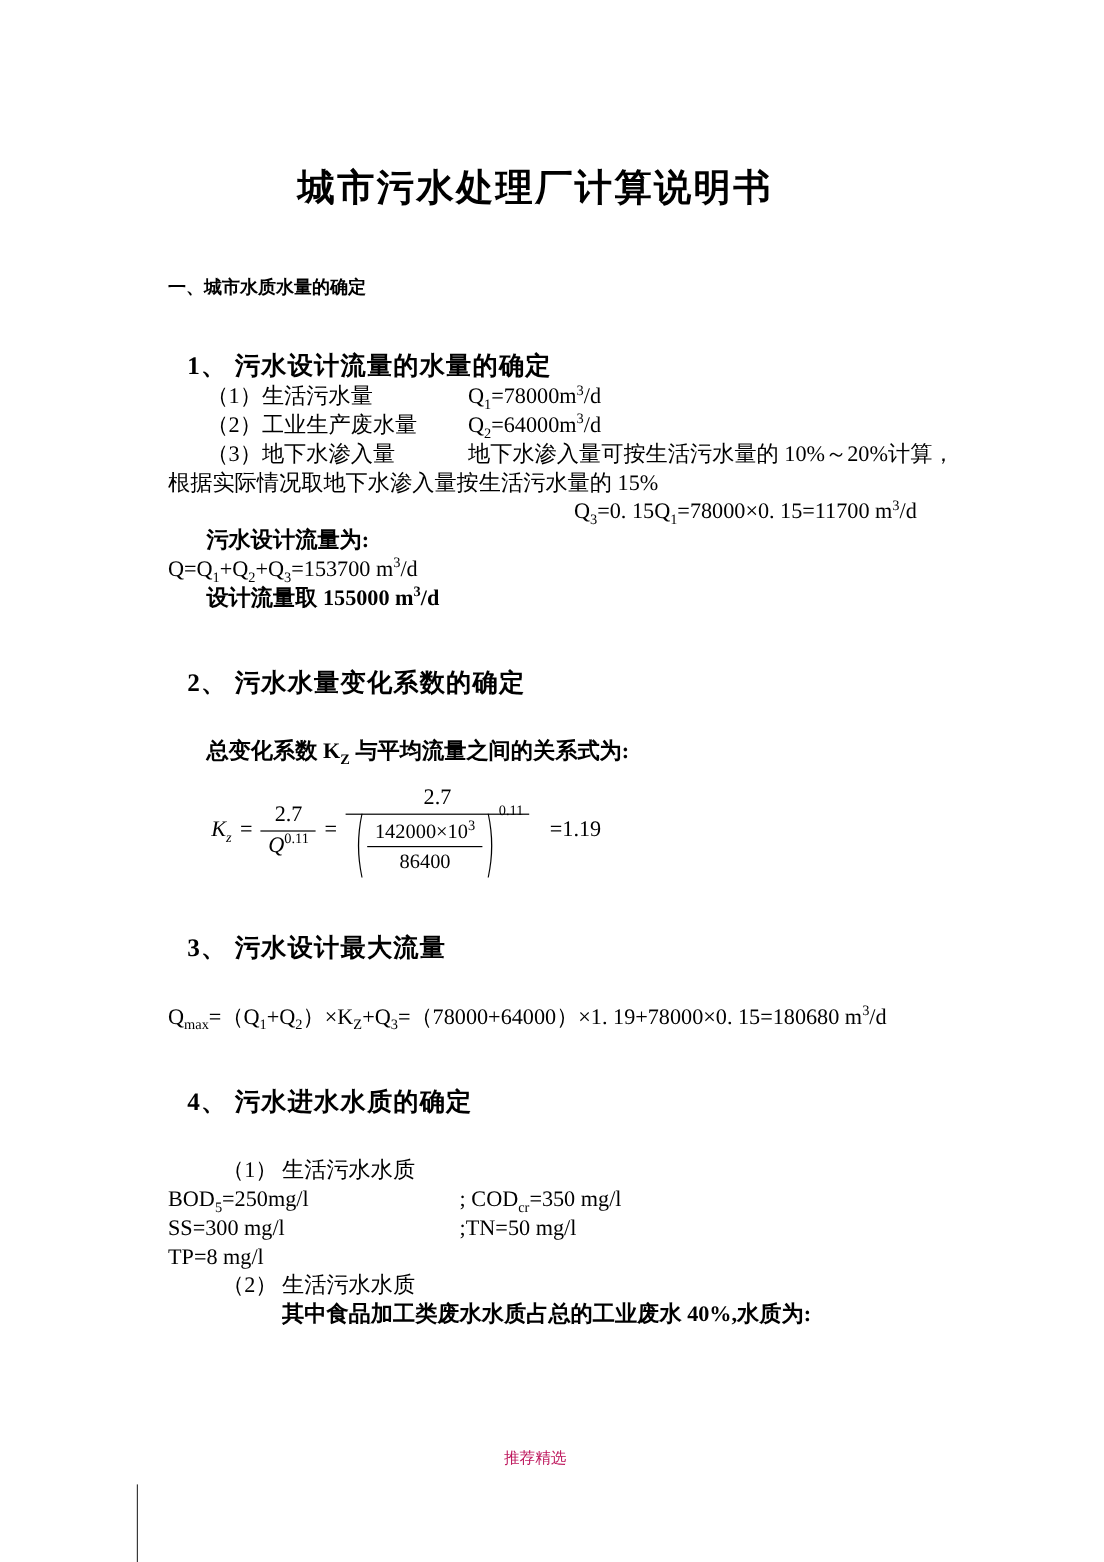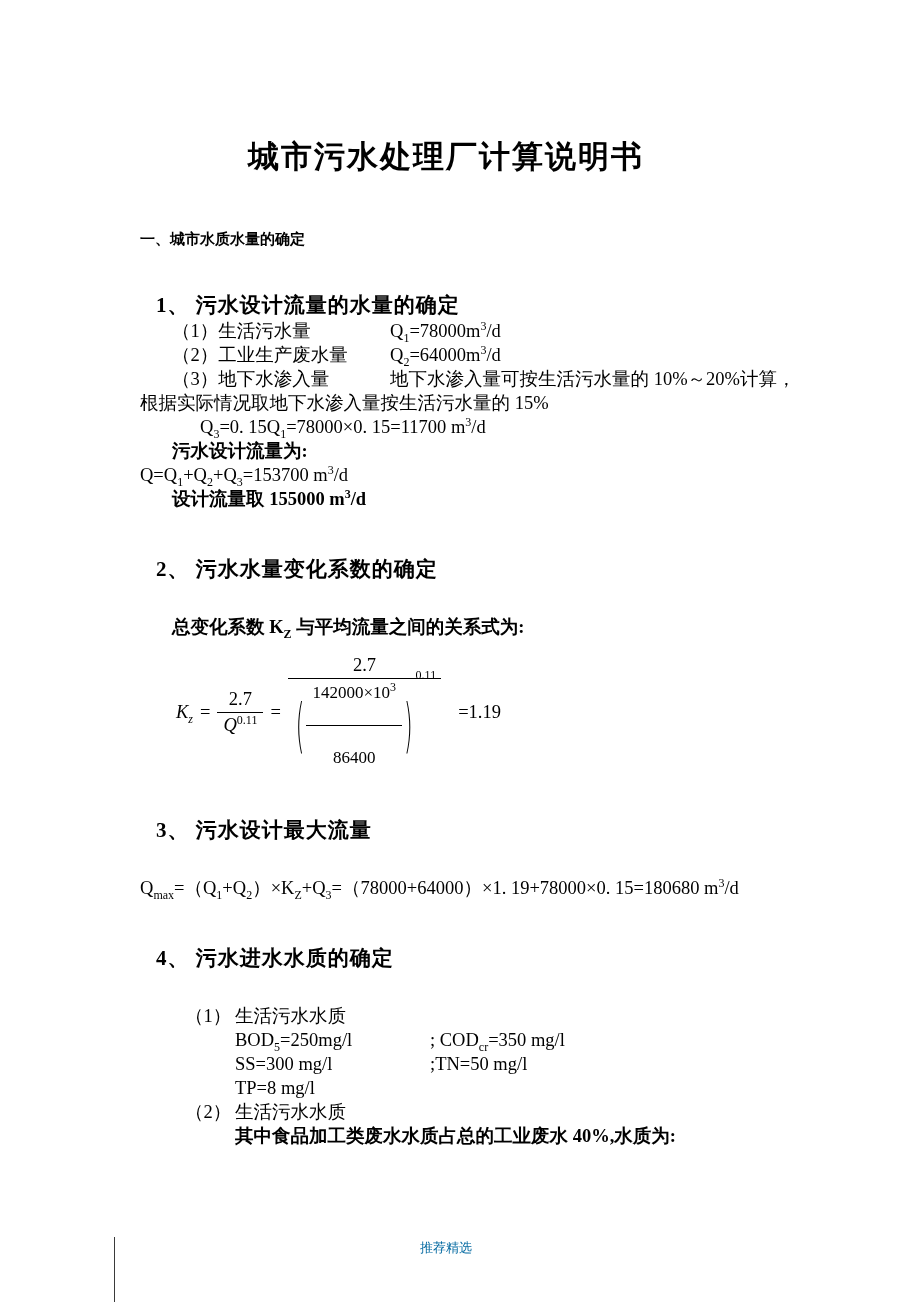--- a/index.html
+++ b/index.html
@@ -25,59 +25,59 @@
   .h2 { margin-top: 42px; margin-left: 16px; font-size: 21px; font-weight: bold; letter-spacing: 1px; }
 
   .para { font-size: 18.5px; line-height: 24px; }
   .indent { margin-top: 34px; text-indent: 2em; text-align: justify; }
 
   .item-row { display: flex; margin-left: 32px; font-size: 18.5px; line-height: 24px; }
   .item-label { width: 218px; flex: none; }
   .item-value { white-space: nowrap; }
 
   .ind32 { margin-left: 32px; font-weight: bold; }
-  .ind60 { margin-left: 60px; }
+  .ind60 { margin-left: 48px; text-align: right; }
   .ind95 { margin-left: 95px; font-weight: bold; }
   .sp1 { margin-top: 32px; }
   .sp2 { margin-top: 44px; }
 
   sub, sup { font-size: 12px; line-height: 0; }
   .varsub { font-style: italic; }
   .var { font-style: italic; }
 
   
   .formula-row {
     display: flex; align-items: center;
     margin-top: 14px; margin-left: 36px;
     font-size: 18.5px; gap: 7px;
   }
   .frac { display: inline-flex; flex-direction: column; align-items: center; text-align: center; }
   .fnum, .fden { padding: 2px 6px; }
   .fbar { align-self: stretch; height: 0; border-top: 1.4px solid #000; }
-  .frac.inner { font-size: 17px; gap: 20px; }
+  .frac.inner { font-size: 17px; }
   .paren-expr { display: inline-flex; align-items: center; }
   .paren {
     display: inline-block;
     font-size: 22px; font-weight: 300;
     transform: scaleY(2.7); transform-origin: center;
     padding: 0 2px;
     font-family: "DejaVu Sans", sans-serif;
   }
   .outer-exp { align-self: flex-start; font-size: 12px; position: relative; top: -6px; left: 1px; }
   .formula-result { margin-left: 10px; }
 
   
   .wq-row { display: flex; margin-left: 45px; font-size: 18.5px; line-height: 24px; }
   .wq-num { width: 50px; flex: none; }
-  .wq-line { display: flex; margin-left: 95px; font-size: 18.5px; line-height: 24px; }
+  .wq-line { display: flex; font-size: 18.5px; line-height: 24px; gap: 48px; }
   .wq-left { width: 195px; flex: none; }
 
   .footer {
-    position: absolute; top: 1239px; left: 0; width: 100%;
-    text-align: center; font-size: 13px; color: #0369a1;
+    position: absolute; top: 1206px; left: 0; width: 100%;
+    text-align: center; font-size: 13px; color: #be185d;
   }
   .edge-line {
     position: absolute; left: 114px; top: 1237px;
     width: 1px; height: 65px; background: #3a3a3a;
   }
 </style>
 </head>
 <body>
 
 <div class="page">

